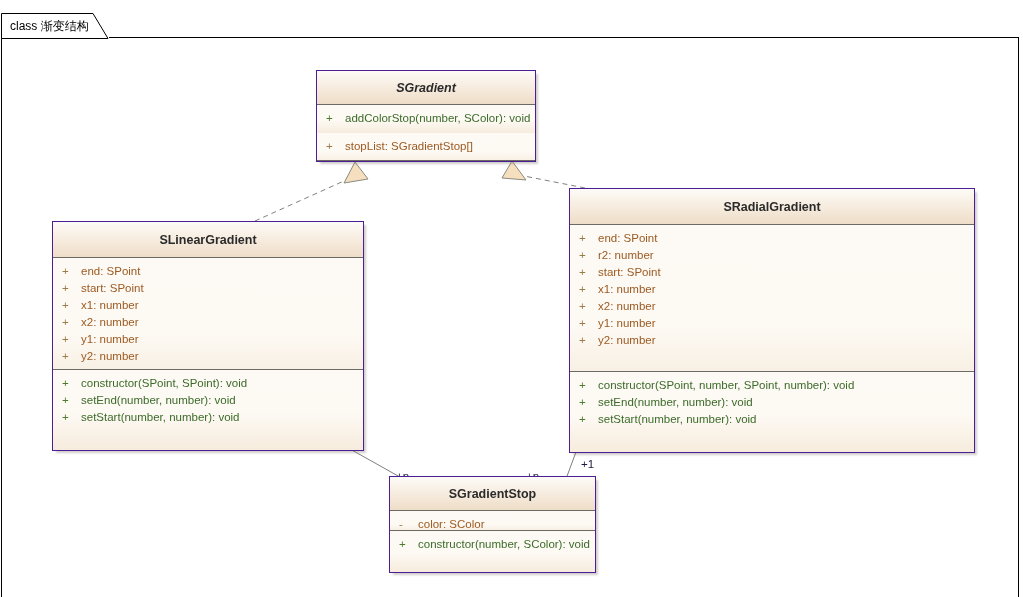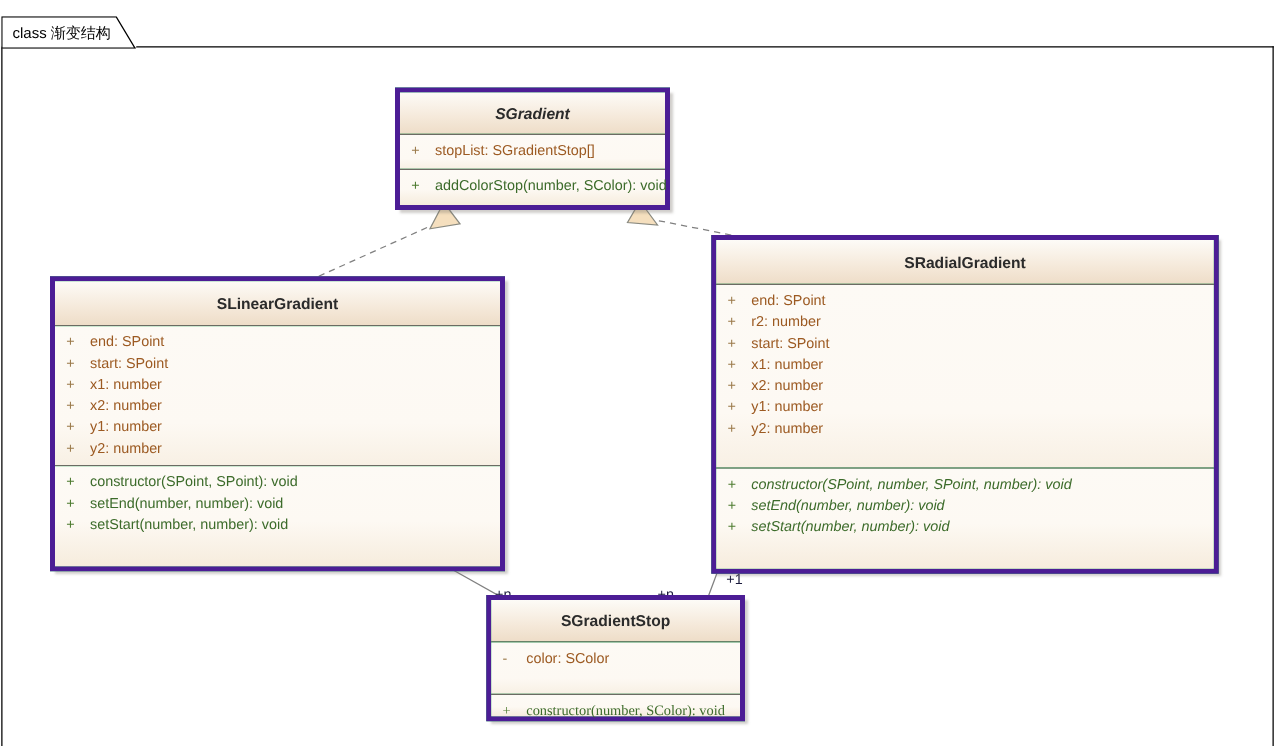--- a/index.html
+++ b/index.html
@@ -61,22 +61,22 @@
     font-size: 12px;
     color: #000000;
     white-space: nowrap;
     font-weight: 500;
   }
 
   
   .uml-class {
     position: absolute;
     box-sizing: border-box;
-    border: 4px solid #4c1d95;
-    background: #22c55e;
+    border: 1px solid #4c1d95;
+    background: #8b5cf6;
     box-shadow: 3px 3px 2px -1px rgba(120,115,105,0.35);
   }
   .uml-header {
     position: relative;
     background: linear-gradient(to bottom, #fdfbf7 0%, #f5e9da 60%, #eeddc8 100%);
     border-bottom: 1px solid #6b6b63;
     text-align: center;
     color: #2b2b2b;
     font-size: 12.5px;
     font-weight: bold;
@@ -170,33 +170,33 @@
     </g>
   </svg>
 
   <span class="mult" style="left:350px; top:408px;">+1</span>
   <span class="mult" style="left:396px; top:458px;">+n</span>
   <span class="mult" style="left:526px; top:458px;">+n</span>
   <span class="mult" style="left:581px; top:446px;">+1</span>
 
   <div class="uml-class" style="left:316px; top:58px; width:220px;">
     <div class="uml-header abstract" style="height:34px;">SGradient</div>
+    <div class="uml-section last" style="height:28px;">
+      <div class="uml-row meth">
+        <span class="vis">+</span><span class="txt">addColorStop(number, SColor): void</span>
+      </div>
+    </div>
     <div class="uml-section" style="height:28px;">
       <div class="uml-row attr">
         <span class="vis">+</span><span class="txt">stopList: SGradientStop[]</span>
       </div>
     </div>
-    <div class="uml-section last" style="height:28px;">
-      <div class="uml-row meth">
-        <span class="vis">+</span><span class="txt">addColorStop(number, SColor): void</span>
-      </div>
-    </div>
-  </div>
-
-  <div class="uml-class" style="left:40px; top:209px; width:364px;">
+  </div>
+
+  <div class="uml-class" style="left:52px; top:209px; width:312px;">
     <div class="uml-header" style="height:36px;">SLinearGradient</div>
     <div class="uml-section" style="height:112px;">
       <div class="uml-row attr"><span class="vis">+</span><span class="txt">end: SPoint</span></div>
       <div class="uml-row attr"><span class="vis">+</span><span class="txt">start: SPoint</span></div>
       <div class="uml-row attr"><span class="vis">+</span><span class="txt">x1: number</span></div>
       <div class="uml-row attr"><span class="vis">+</span><span class="txt">x2: number</span></div>
       <div class="uml-row attr"><span class="vis">+</span><span class="txt">y1: number</span></div>
       <div class="uml-row attr"><span class="vis">+</span><span class="txt">y2: number</span></div>
     </div>
     <div class="uml-section last" style="height:80px;">
@@ -210,30 +210,30 @@
     <div class="uml-header" style="height:36px;">SRadialGradient</div>
     <div class="uml-section" style="height:147px;">
       <div class="uml-row attr"><span class="vis">+</span><span class="txt">end: SPoint</span></div>
       <div class="uml-row attr"><span class="vis">+</span><span class="txt">r2: number</span></div>
       <div class="uml-row attr"><span class="vis">+</span><span class="txt">start: SPoint</span></div>
       <div class="uml-row attr"><span class="vis">+</span><span class="txt">x1: number</span></div>
       <div class="uml-row attr"><span class="vis">+</span><span class="txt">x2: number</span></div>
       <div class="uml-row attr"><span class="vis">+</span><span class="txt">y1: number</span></div>
       <div class="uml-row attr"><span class="vis">+</span><span class="txt">y2: number</span></div>
     </div>
-    <div class="uml-section last" style="height:80px;font-style:italic;">
+    <div class="uml-section last" style="height:80px;">
       <div class="uml-row meth"><span class="vis">+</span><span class="txt">constructor(SPoint, number, SPoint, number): void</span></div>
       <div class="uml-row meth"><span class="vis">+</span><span class="txt">setEnd(number, number): void</span></div>
       <div class="uml-row meth"><span class="vis">+</span><span class="txt">setStart(number, number): void</span></div>
     </div>
   </div>
 
   <div class="uml-class" style="left:389px; top:464px; width:207px;">
     <div class="uml-header" style="height:34px;">SGradientStop</div>
-    <div class="uml-section" style="height:42px;">
+    <div class="uml-section" style="height:20px;">
       <div class="uml-row attr"><span class="vis">-</span><span class="txt">color: SColor</span></div>
     </div>
-    <div class="uml-section last" style="height:17px;font-family:Liberation Serif, serif;">
+    <div class="uml-section last" style="height:41px;">
       <div class="uml-row meth"><span class="vis">+</span><span class="txt">constructor(number, SColor): void</span></div>
     </div>
   </div>
 
 </div>
 
 </body></html>

